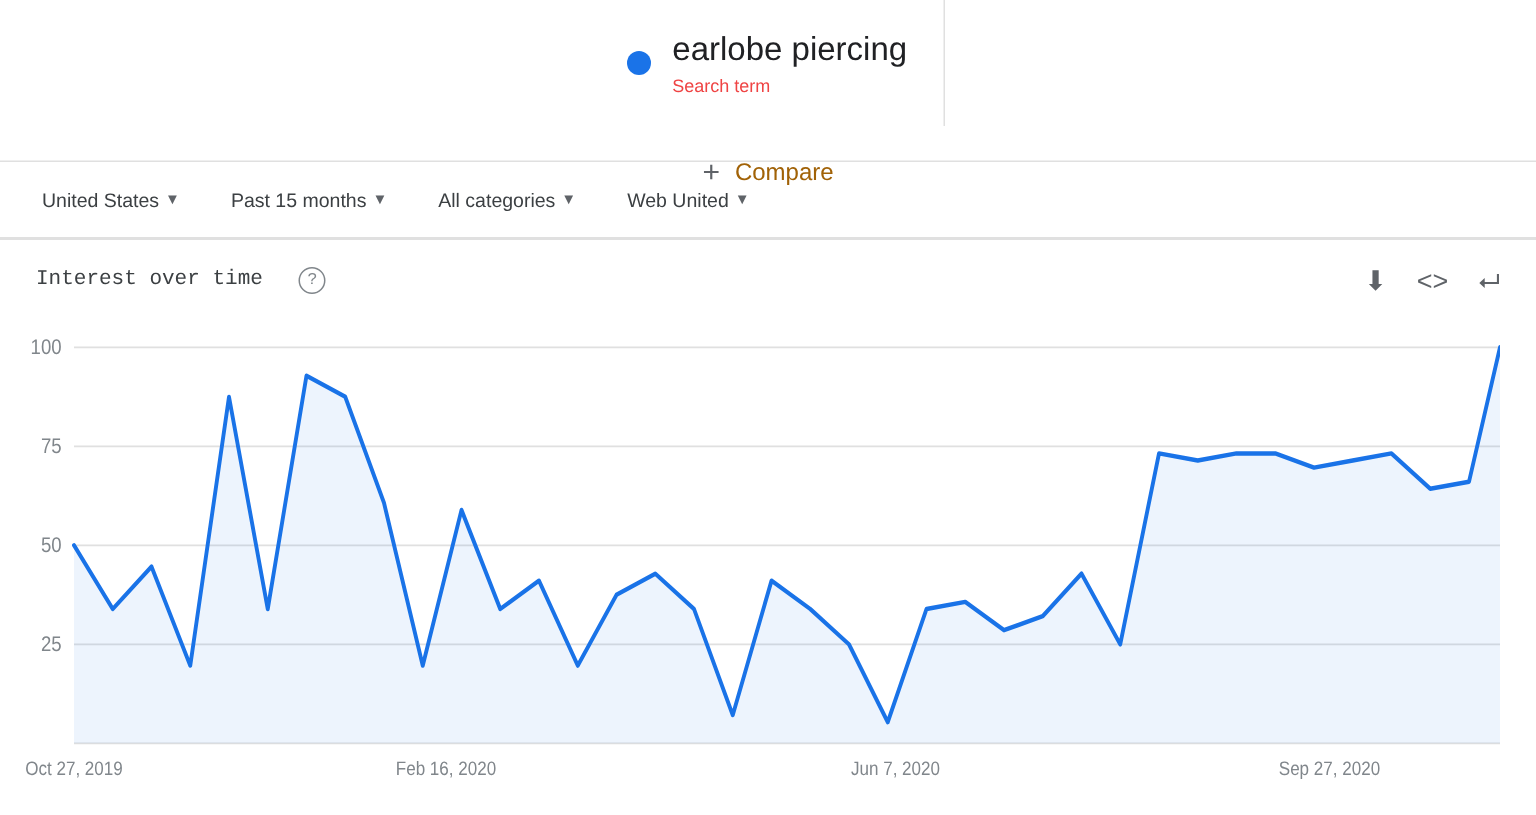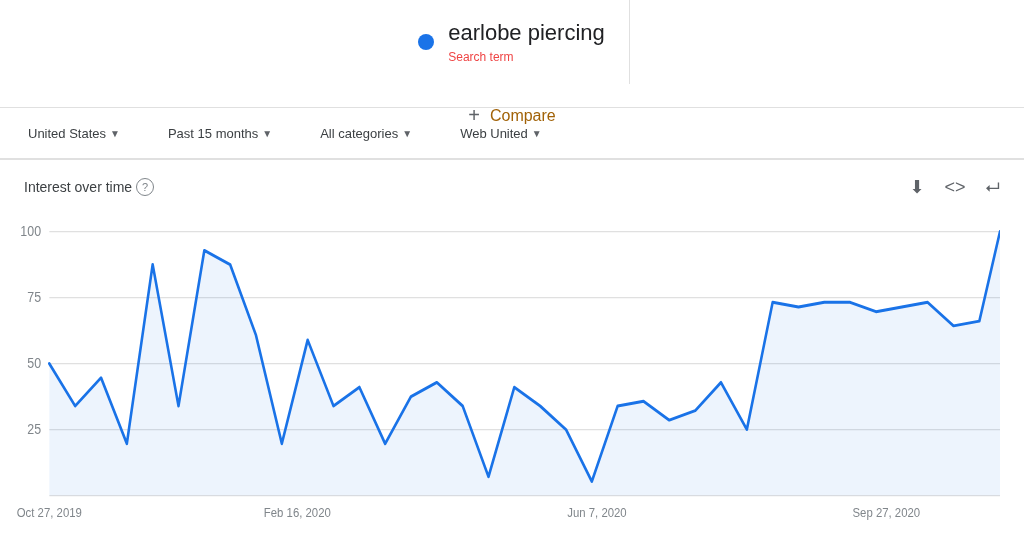--- a/index.html
+++ b/index.html
@@ -56,21 +56,21 @@
       color: #a16207;
     }
 
     
     .filters {
       display: flex;
       align-items: center;
       padding: 0 16px;
       height: 52px;
       border-bottom: 2px solid #e0e0e0;
-      gap: 24px;
+      gap: 10px;
     }
     .filter-btn {
       display: flex;
       align-items: center;
       padding: 6px 12px;
       font-size: 13px;
       color: #3c4043;
       cursor: pointer;
       border: none;
       background: none;
@@ -83,22 +83,23 @@
 
     
     .interest-section {
       padding: 16px 24px 0 24px;
       display: flex;
       justify-content: space-between;
       align-items: center;
     }
     .interest-title-row {
       display: flex;
-      align-items: center;
-      gap: 4px;
+      align-items: flex-start;
+      gap: 24px;
+      font-family: Liberation Mono, monospace;
     }
     .interest-title {
       font-size: 14px;
       color: #3c4043;
     }
     .help-icon {
       width: 18px;
       height: 18px;
       border-radius: 50%;
       border: 1.5px solid #80868b;

